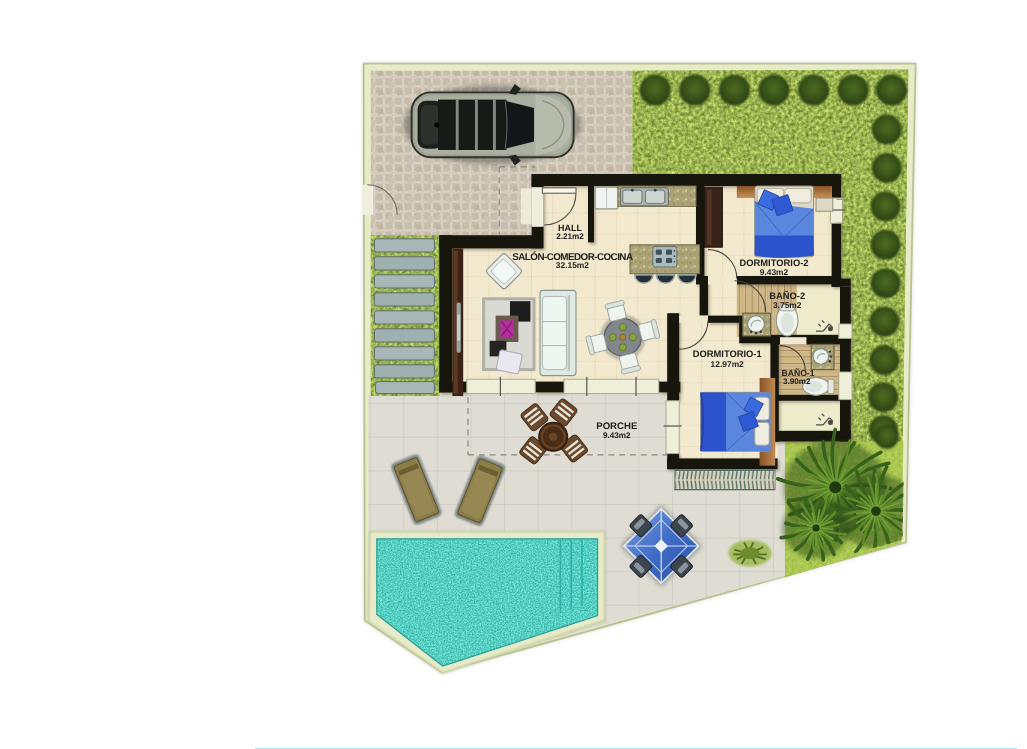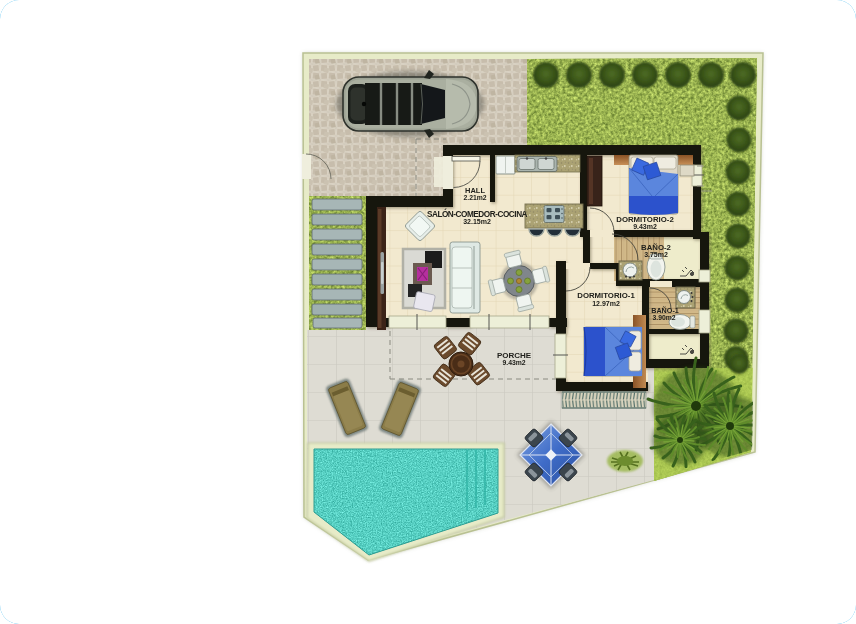--- a/index.html
+++ b/index.html
@@ -1,17 +1,17 @@
 <!DOCTYPE html>
 <html><head>
 <meta charset="utf-8">
 <style>
 html,body{margin:0;padding:0;background:#ffffff;}
 #stage{width:856px;height:624px;position:relative;overflow:hidden;background:#0ea5e9;
-font-family:"Liberation Sans", sans-serif;border-radius:19px;}
+font-family:"Liberation Sans", sans-serif;}
 svg{display:block;}
 </style>
 </head>
 <body>
 <div id="stage">
 <svg width="856" height="624" viewBox="0 0 856 624" xmlns="http://www.w3.org/2000/svg">
 <defs>
 <pattern id="pav" width="16" height="16" patternUnits="userSpaceOnUse">
   <rect width="16" height="16" fill="#cfc8b9"></rect>
   <g fill="#c7bdac" stroke="#dcd5c6" stroke-width="0.8">

